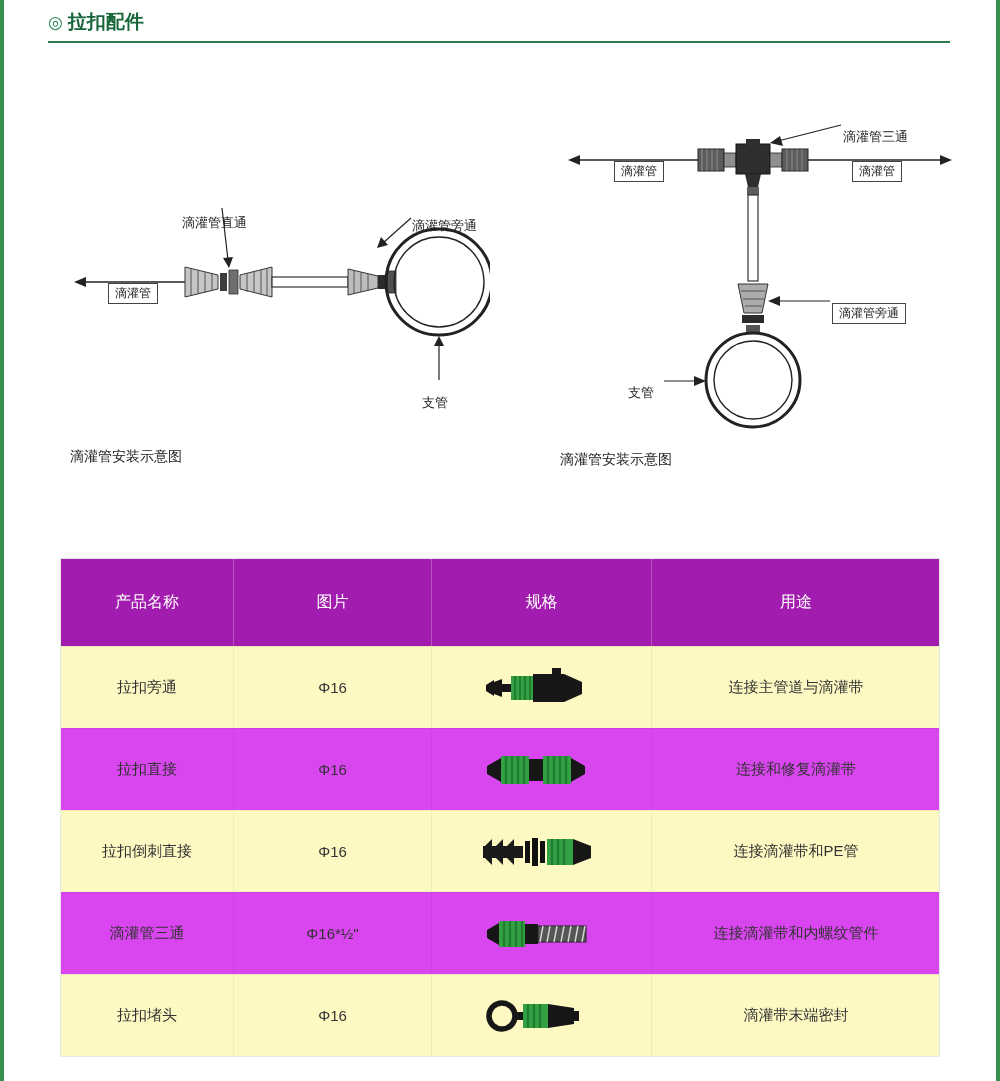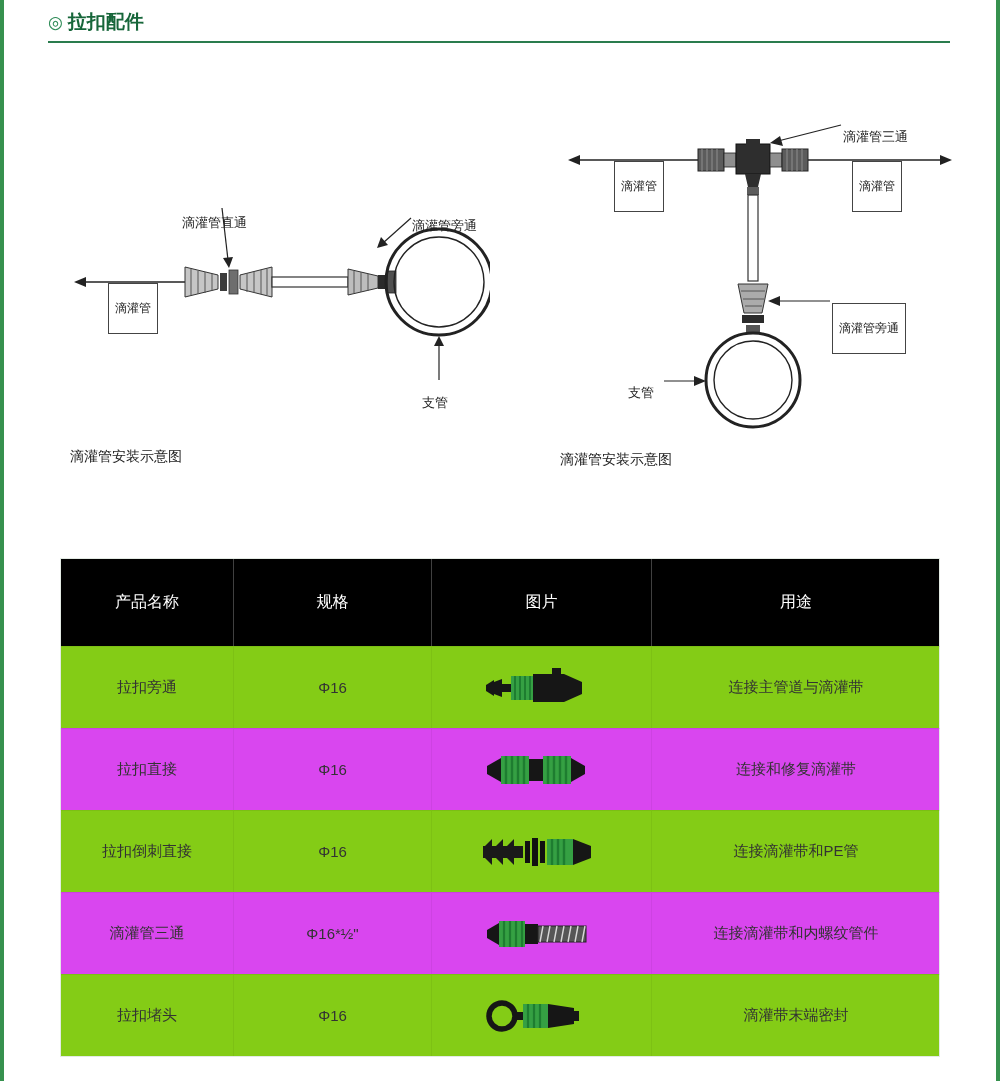--- a/index.html
+++ b/index.html
@@ -13,31 +13,31 @@
   .header { position:absolute; left:48px; top:9px; display:flex; align-items:center; gap:5px;
             color:#17663a; font-weight:bold; font-size:19px; }
   .bullet { font-size:17px; color:#2e8b57; font-weight:normal; }
   .rule { position:absolute; left:48px; right:50px; top:41px; border-top:2px solid #2a7c4e; }
 
   .diagram { position:absolute; }
   .d-left  { left:70px;  top:90px; width:420px; height:390px; }
   .d-right { left:560px; top:95px; width:400px; height:390px; }
   .dsvg { position:absolute; left:0; top:0; }
   .lbl { position:absolute; font-size:13px; color:#222; white-space:nowrap;margin-top:12px; }
-  .boxed { border:1px solid #444; background:#fff; padding:16px 6px; font-size:12px; }
+  .boxed { border:1px solid #444; background:#fff; padding:1px 6px; font-size:12px; }
   .caption { position:absolute; left:0; right:0; text-align:left; font-size:14px; color:#222; }
   .d-left .caption  { top:358px; }
   .d-right .caption { top:356px; }
 
   .table { position:absolute; left:60px; top:558px; width:880px; border:1px solid #e3eae4; }
-  .t-header { display:grid; grid-template-columns:172px 198px 220px 289px; background:#000000; }
+  .t-header { display:grid; grid-template-columns:172px 198px 220px 289px; background:#a21caf; }
   .hcell { height:87px; display:flex; align-items:center; justify-content:center;
            color:#fff; font-size:16px; border-left:1px solid rgba(255,255,255,0.25); }
   .hcell:first-child { border-left:none; }
-  .t-row { display:grid; grid-template-columns:172px 198px 220px 289px; background:#84cc16; }
+  .t-row { display:grid; grid-template-columns:172px 198px 220px 289px; background:#fef9c3; }
   .t-row.alt { background:#d946ef; }
   .cell { height:82px; display:flex; align-items:center; justify-content:center; text-align:center;
           font-size:15px; color:#333; border-left:1px solid rgba(0,0,0,0.05);
           border-top:1px solid rgba(0,0,0,0.06); padding:0 6px; }
   .cell:first-child { border-left:none; }
 </style>
 </head>
 <body>
 
 <div class="page">
@@ -114,22 +114,22 @@
     <span class="lbl boxed" style="left:54px;top:54px">滴灌管</span>
     <span class="lbl boxed" style="left:292px;top:54px">滴灌管</span>
     <span class="lbl boxed" style="left:272px;top:196px">滴灌管旁通</span>
     <span class="lbl" style="left:68px;top:277px">支管</span>
     <div class="caption">滴灌管安装示意图</div>
   </div>
 
   <div class="table">
     <div class="t-header">
       <div class="hcell">产品名称</div>
+      <div class="hcell">图片</div>
       <div class="hcell">规格</div>
-      <div class="hcell">图片</div>
       <div class="hcell">用途</div>
     </div>
 
     <div class="t-row">
       <div class="cell">拉扣旁通</div>
       <div class="cell">Φ16</div>
       <div class="cell">
         <svg width="120" height="46" viewBox="0 0 120 46">
           <polygon points="4,20 12,15 12,31 4,26" fill="#161616"></polygon>
           <polygon points="12,17 20,14 20,32 12,29" fill="#161616"></polygon>

